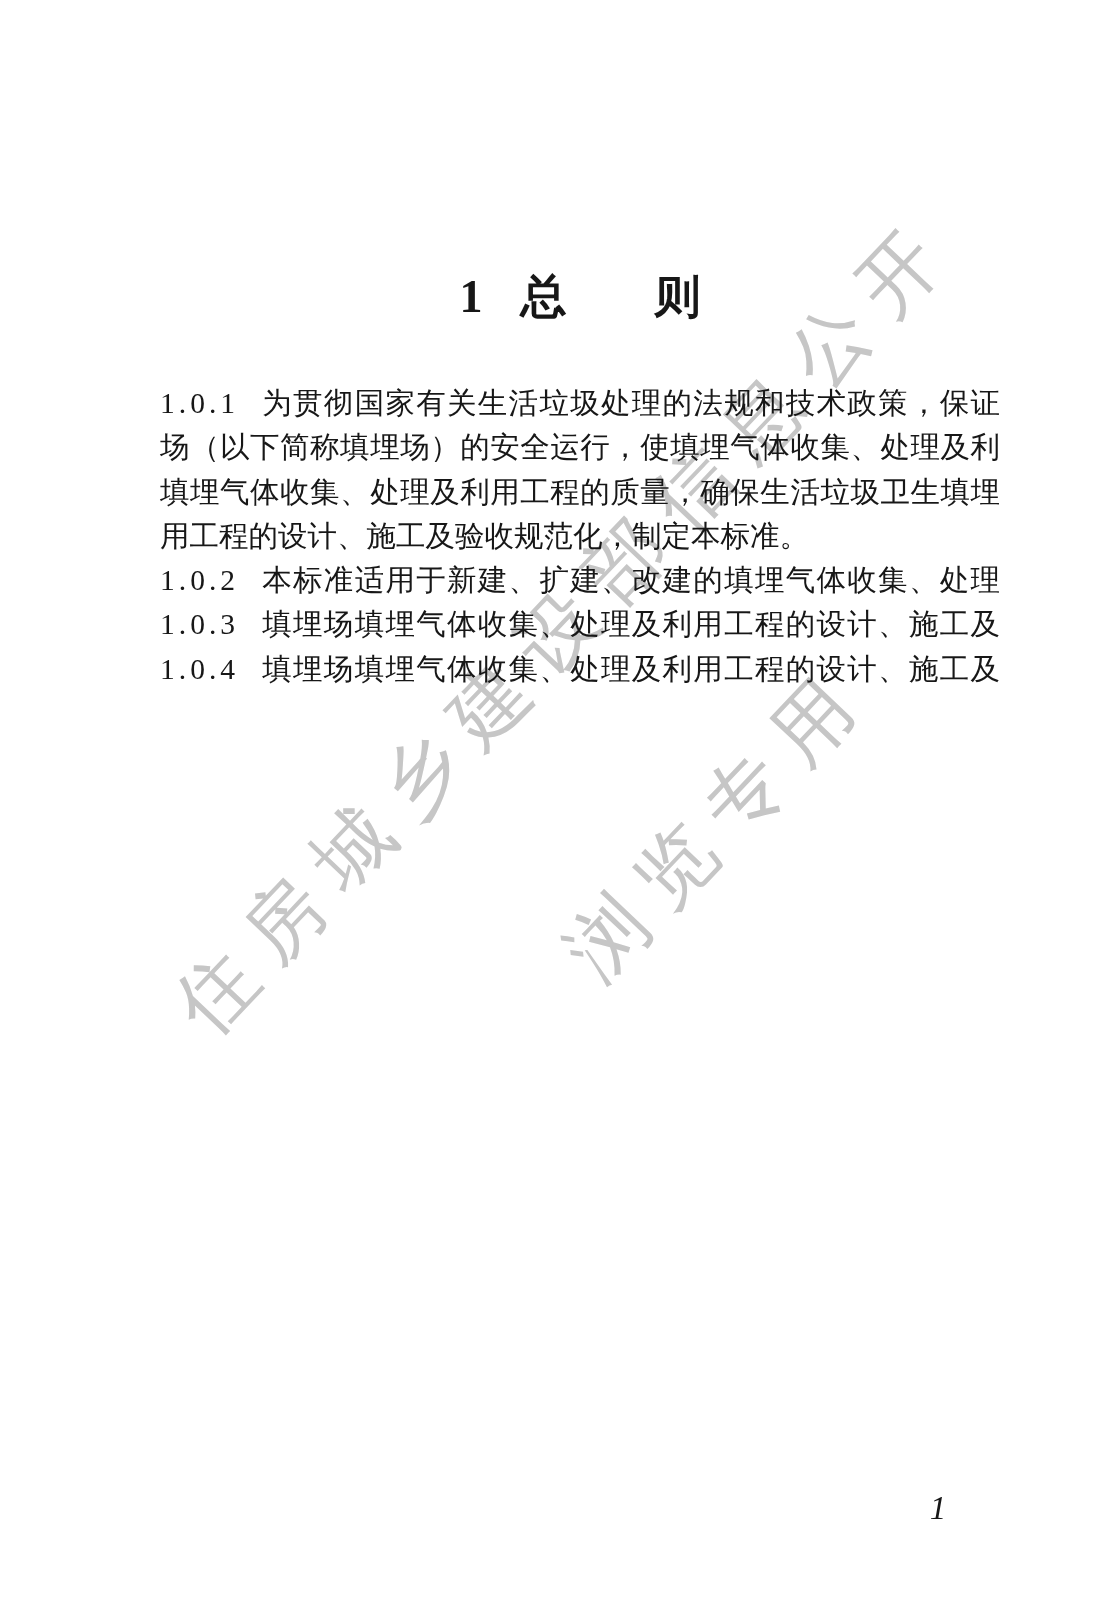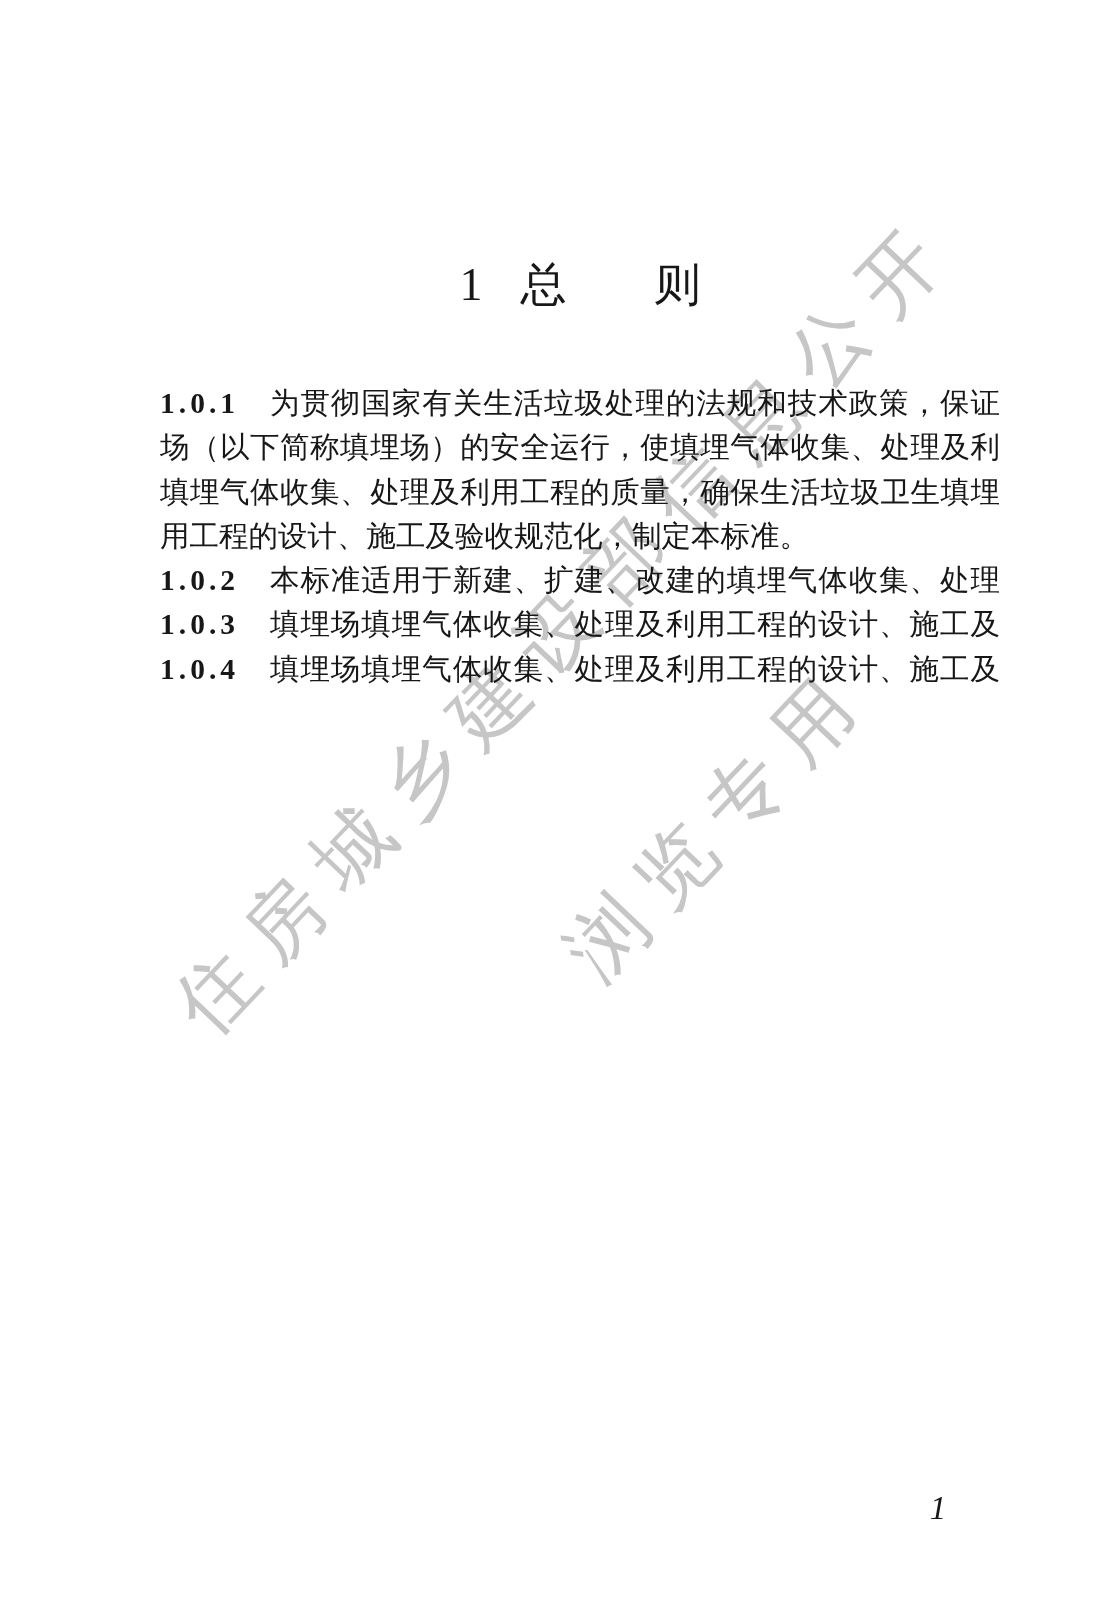--- a/index.html
+++ b/index.html
@@ -26,25 +26,25 @@
     user-select: none;
     z-index: 1;
   }
   #wm1 { left: 565px; top: 626px; }
   #wm2 { left: 718px; top: 823px; }
 
   
   .title {
     position: absolute;
     left: 160px;
-    top: 260px;
+    top: 272px;
     width: 840px;
     text-align: center;
     font-size: 46px;
-    font-weight: normal;
+    font-weight: bold;
     line-height: 50px;
     z-index: 2;
     letter-spacing: 0;
   }
   .title .gap1 { margin-left: 38px; }
   .title .gap2 { margin-left: 88px; }
 
   
   .bodytext {
     position: absolute;
@@ -52,23 +52,23 @@
     top: 381px;
     width: 840px;
     font-size: 29.5px;
     line-height: 44.3px;
     z-index: 2;
   }
   .line { width: 840px; }
   .jl { text-align: justify; text-align-last: justify; }
   .ll { text-align: right; text-align-last: left; }
   .num {
-    font-weight: bold;
+    font-weight: normal;
     letter-spacing: 4px;
-    margin-right: 30px;
+    margin-right: 22px;
   }
   .num:empty { margin-right: 0; letter-spacing: 0; display: none; }
 
   
   .pagenum {
     position: absolute;
     left: 908px;
     top: 1490px;
     width: 60px;
     text-align: center;

